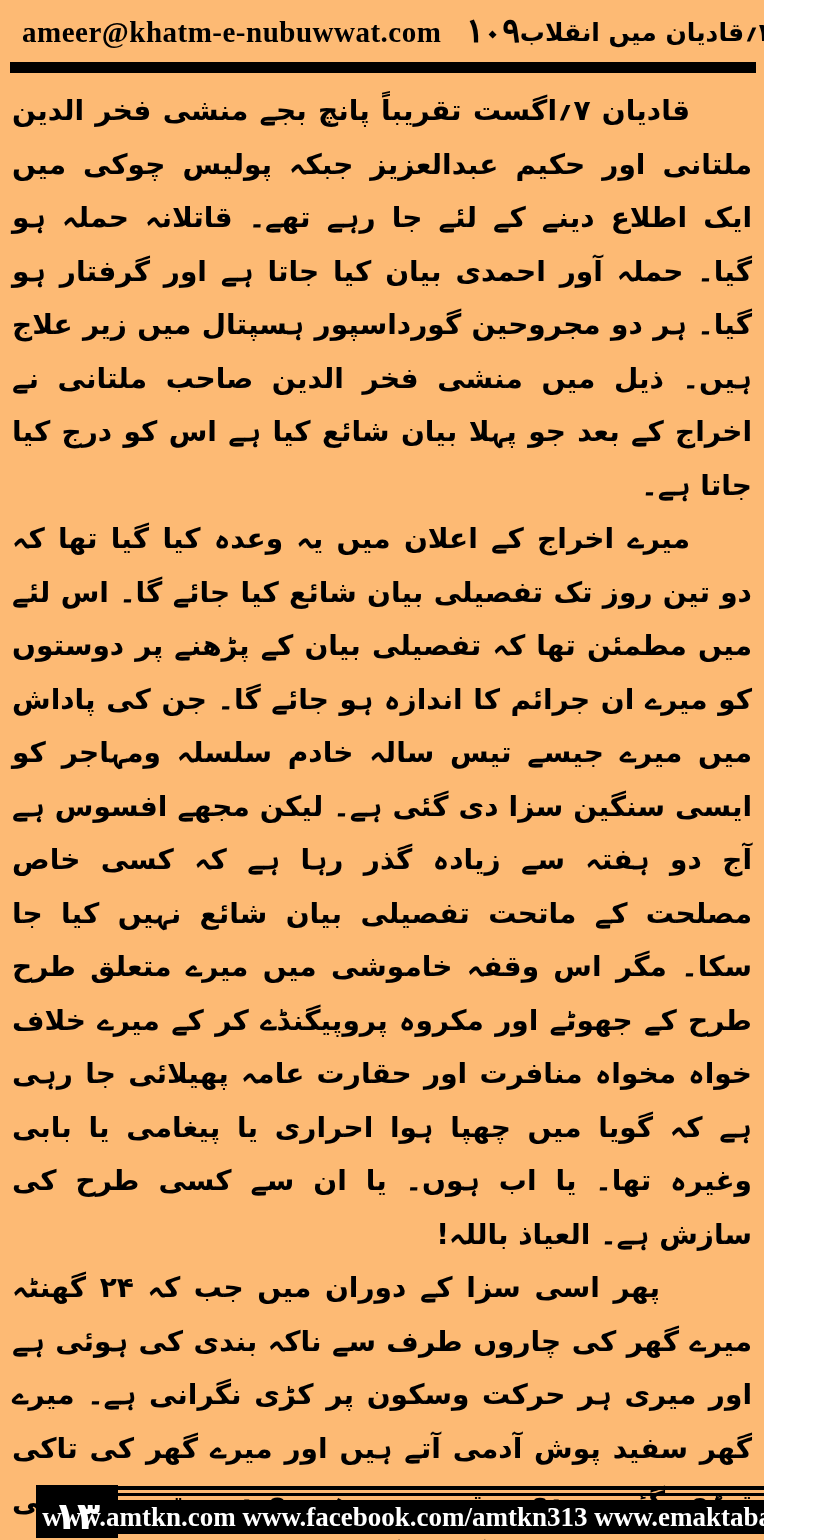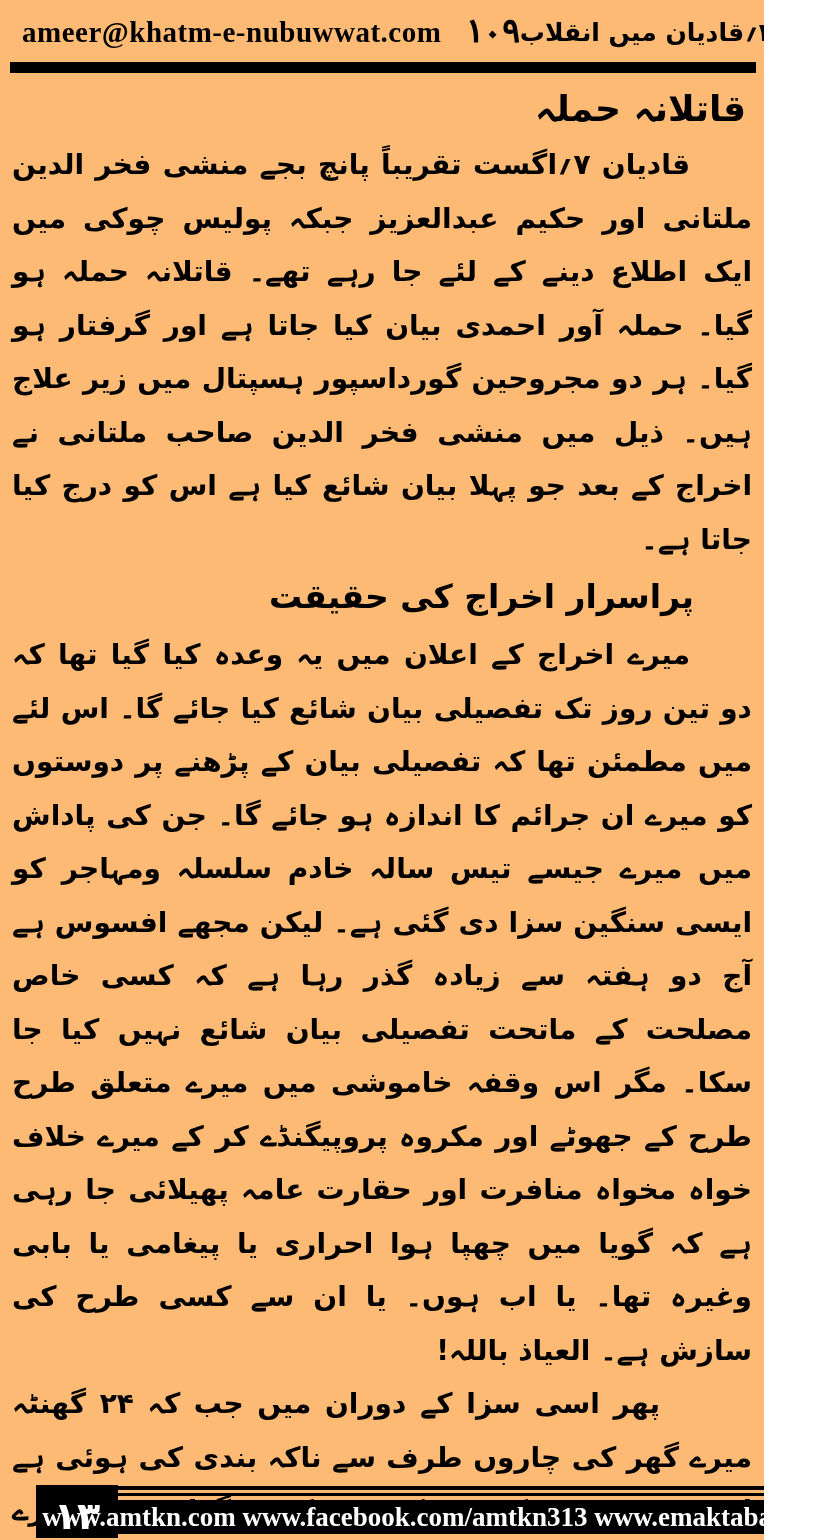--- a/index.html
+++ b/index.html
@@ -149,23 +149,21 @@
 <div class="page">
 
   <div class="header">
     <span class="header-email">ameer@khatm-e-nubuwwat.com</span>
     <span class="header-pagenum">۱۰۹</span>
     <span class="header-title">احتساب جلد۳۱؍قادیان میں انقلاب</span>
   </div>
   <div class="header-rule"></div>
 
   <div class="content">
-    <div class="h1">قاتلانہ حملہ</div>
     <p class="para">قادیان ۷؍اگست تقریباً پانچ بجے منشی فخر الدین ملتانی اور حکیم عبدالعزیز جبکہ پولیس چوکی میں ایک اطلاع دینے کے لئے جا رہے تھے۔ قاتلانہ حملہ ہو گیا۔ حملہ آور احمدی بیان کیا جاتا ہے اور گرفتار ہو گیا۔ ہر دو مجروحین گورداسپور ہسپتال میں زیر علاج ہیں۔ ذیل میں منشی فخر الدین صاحب ملتانی نے اخراج کے بعد جو پہلا بیان شائع کیا ہے اس کو درج کیا جاتا ہے۔</p>
-    <div class="h2">پراسرار اخراج کی حقیقت</div>
     <p class="para">میرے اخراج کے اعلان میں یہ وعدہ کیا گیا تھا کہ دو تین روز تک تفصیلی بیان شائع کیا جائے گا۔ اس لئے میں مطمئن تھا کہ تفصیلی بیان کے پڑھنے پر دوستوں کو میرے ان جرائم کا اندازہ ہو جائے گا۔ جن کی پاداش میں میرے جیسے تیس سالہ خادم سلسلہ ومہاجر کو ایسی سنگین سزا دی گئی ہے۔ لیکن مجھے افسوس ہے آج دو ہفتہ سے زیادہ گذر رہا ہے کہ کسی خاص مصلحت کے ماتحت تفصیلی بیان شائع نہیں کیا جا سکا۔ مگر اس وقفہ خاموشی میں میرے متعلق طرح طرح کے جھوٹے اور مکروہ پروپیگنڈے کر کے میرے خلاف خواہ مخواہ منافرت اور حقارت عامہ پھیلائی جا رہی ہے کہ گویا میں چھپا ہوا احراری یا پیغامی یا بابی وغیرہ تھا۔ یا اب ہوں۔ یا ان سے کسی طرح کی سازش ہے۔ العیاذ باللہ!</p>
     <p class="para para-last">پھر اسی سزا کے دوران میں جب کہ ۲۴ گھنٹہ میرے گھر کی چاروں طرف سے ناکہ بندی کی ہوئی ہے اور میری ہر حرکت وسکون پر کڑی نگرانی ہے۔ میرے گھر سفید پوش آدمی آتے ہیں اور میرے گھر کی تاکی توڑی گئی۔ بدقسمتی سے وہ سفید پوش سودیشی چور ہاتھ سے نکل گیا۔ مگر اس کے متعلق یہ مشہور کیا جا رہا ہے کہ گویا ہم نے خود تاکی توڑ کر شور ڈال دیا۔ ان دونوں امور کے متعلق مکروہ پروپیگنڈا کرنے والے احمدی دوستوں کو مسیح موعود کے اصول ومعیار صداقت کے ماتحت چیلنج کرتا ہوں کہ ان میں سے ایک یا دو یا سب اپنے اپنے اہل وعیال لے کر میرے مقابل میدان میں نکلیں۔ میں بھی اپنے اہل وعیال لا کر اور اپنے شیر خوار بچہ کو گود میں لے کر خدا کے حضور میں تریاق القلوب کی قسم کھاتا ہوں اور وہ بھی قسم کھاویں۔ میں اپنے بیان کی تصدیق میں اور وہ اپنے بیان کی تصدیق میں۔ پھر اس کے نتیجہ کے لئے خدائی فیصلہ کا انتظار کریں۔ اس فیصلہ کن طریق سے جو حضرت مسیح موعود کا بیان فرمودہ ہے کسی احمدی کو بھی انکار نہیں ہو سکتا۔ میرا یہ بیان ہے کہ میں تادم تحریر ہذا نہ احراریوں اور نہ پیغامیوں سے ملا اور نہ احراریوں سے بذریعہ تقریر و تحریر کسی قسم کی سازش کی۔ حالانکہ بعد اخراج مجھے ان سے ملنے میں کوئی روک نہ تھی۔ اس طرح تاکی توڑنے والے سودیشی سفید پوش آدمی، میں نے اور میرے لڑکے نے اپنی آنکھوں سے صرف دو تین فٹ</p>
   </div>
 
   <div class="footer-pagebox">
     <span>۱۳</span>
   </div>
   <div class="footer-lines">
     <div class="line-a"></div>
     <div class="line-b"></div>

